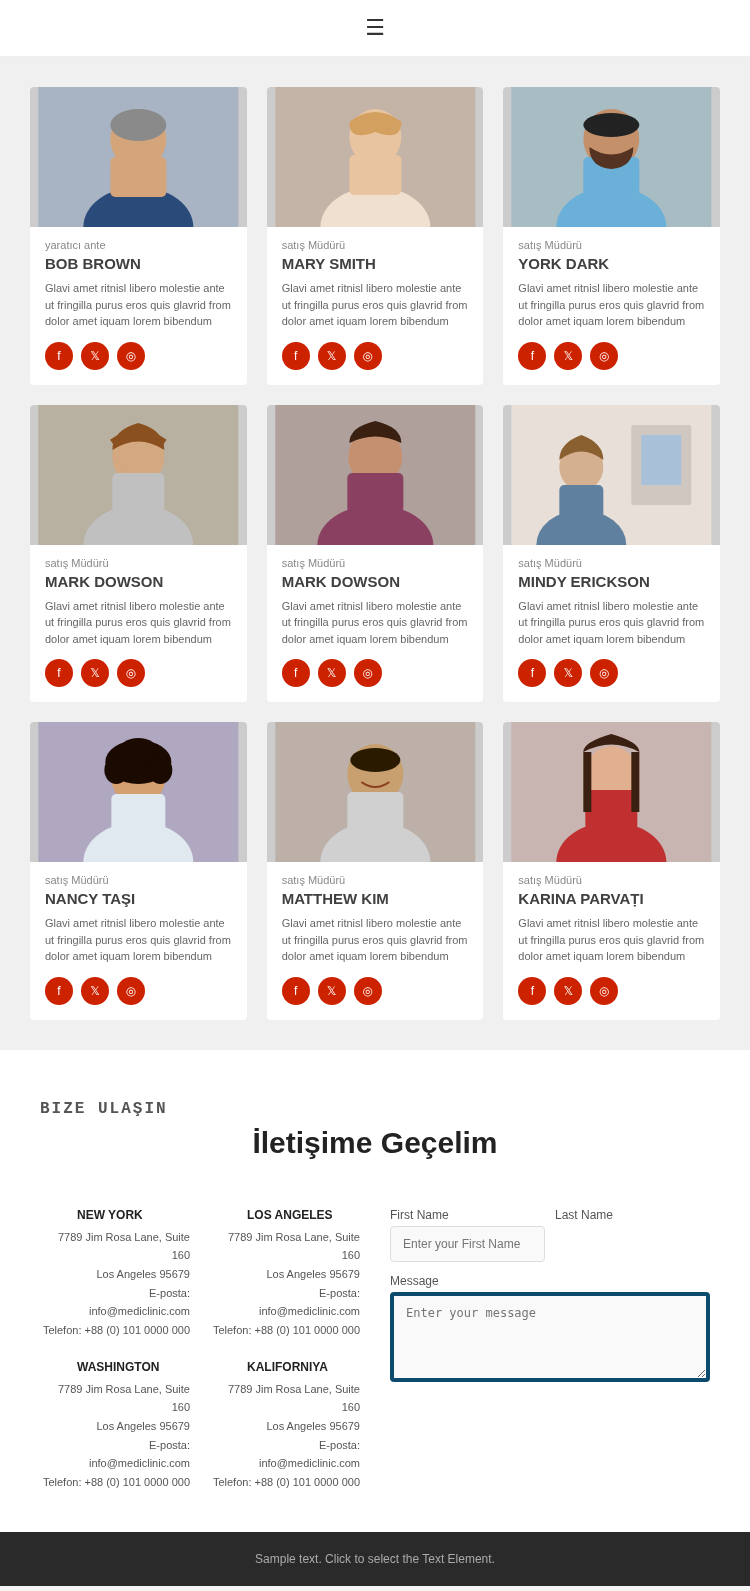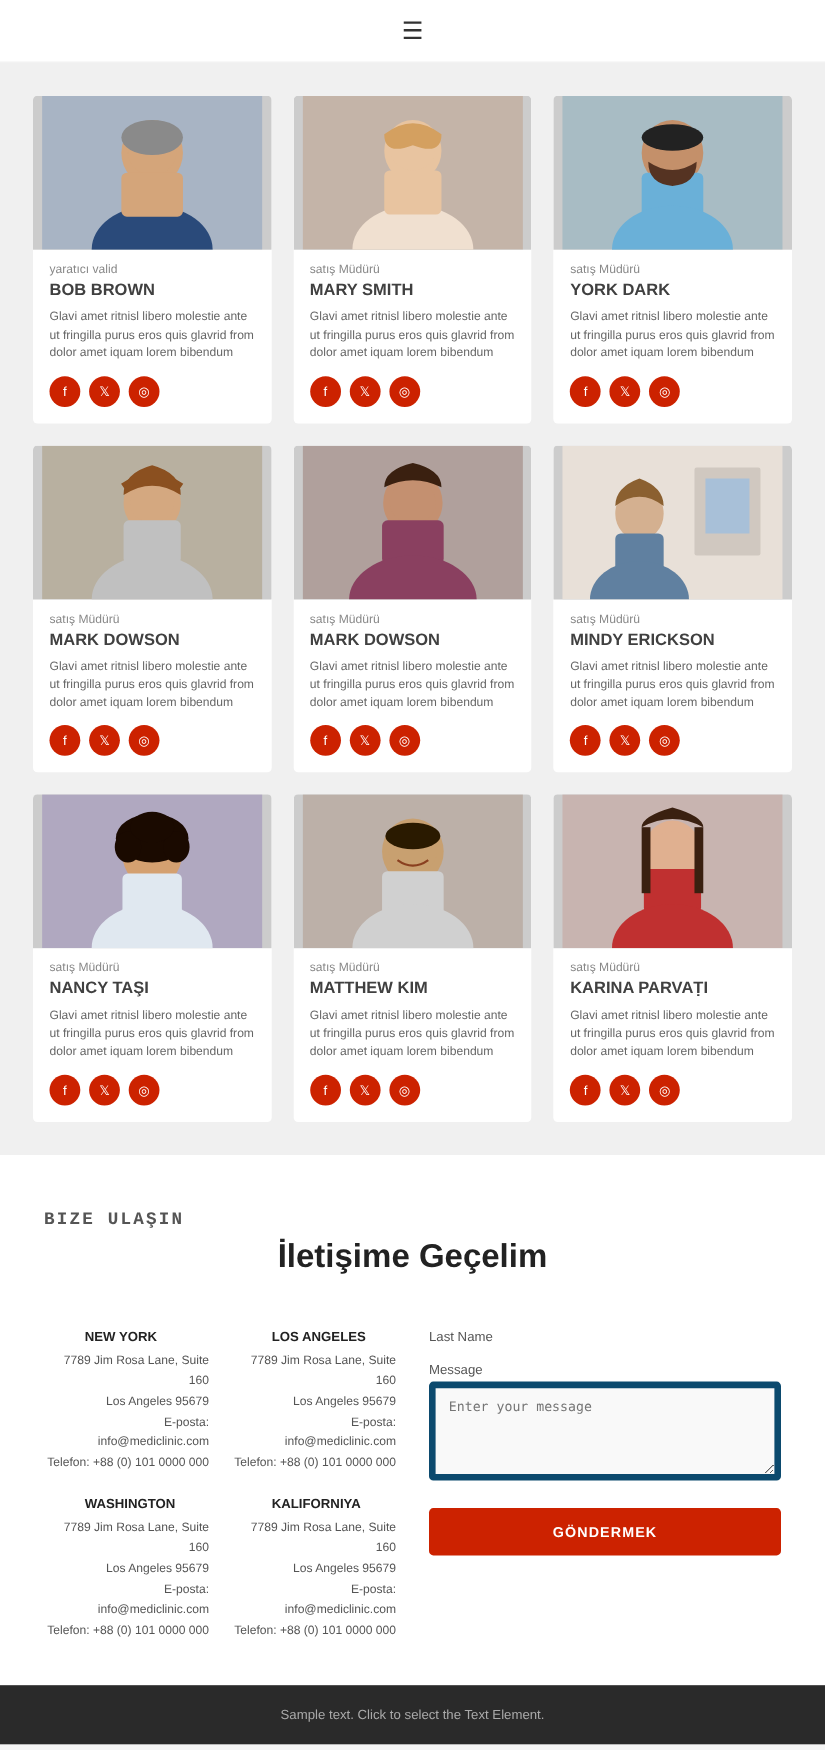--- a/index.html
+++ b/index.html
@@ -157,21 +157,21 @@
       gap: 10px;
       margin-bottom: 12px;
     }
     .form-row .form-group {
       flex: 1;
       margin-bottom: 0;
     }
     .form-textarea {
       width: 100%;
       padding: 10px 12px;
-      border: 6px solid #0c4a6e;
+      border: 4px solid #0c4a6e;
       border-radius: 4px;
       font-size: 12px;
       color: #aaa;
       background: #f9f9f9;
       height: 90px;
       resize: vertical;
     }
     .submit-btn {
       width: 100%;
       padding: 14px;
@@ -209,21 +209,21 @@
         <svg viewBox="0 0 200 140" xmlns="http://www.w3.org/2000/svg">
             <rect width="200" height="140" fill="#a8b4c4"></rect>
        <ellipse cx="100" cy="52" rx="28" ry="30" fill="#d4a57a"></ellipse>
        <ellipse cx="100" cy="140" rx="55" ry="40" fill="#2a4a7a"></ellipse>
        <ellipse cx="100" cy="52" rx="22" ry="20" fill="#d4a57a"></ellipse>
        <rect x="72" y="70" width="56" height="40" rx="5" fill="#d4a57a"></rect>
        <ellipse cx="100" cy="38" rx="28" ry="16" fill="#8a8a8a"></ellipse>
           </svg>
       </div>
       <div class="team-card-body">
-        <div class="team-role">yaratıcı valid</div>
+        <div class="team-role">yaratıcı ante</div>
         <div class="team-name">BOB BROWN</div>
         <div class="team-desc">Glavi amet ritnisl libero molestie ante ut fringilla purus eros quis glavrid from dolor amet iquam lorem bibendum</div>
       </div>
       <div class="team-socials">
         <div class="social-icon">f</div>
         <div class="social-icon">𝕏</div>
         <div class="social-icon">◎</div>
       </div>
     </div>
       <div class="team-card">
@@ -453,27 +453,30 @@
         E-posta:<br>info@mediclinic.com<br>
         Telefon: +88 (0) 101 0000 000
       </div>
     </div>
         </div>
     </div>
 
     <div class="contact-form">
       <div class="form-row">
         <div class="form-group">
+          <label class="form-label">First Name</label>
+          <input type="text" class="form-input" placeholder="Enter your First Name" style="">
+        </div>
+        <div class="form-group">
           <label class="form-label">Last Name</label>
         </div>
       </div>
       <div class="form-group">
         <label class="form-label">Message</label>
         <textarea class="form-textarea" placeholder="Enter your message" style=""></textarea>
       </div>
-      <button class="submit-btn">GÖNDERMEK</button>
     </div>
   </div>
 </section>
 
 <footer class="footer">
   <span>Sample text. Click to select the Text Element.</span>
 </footer>
 
 </body></html>

